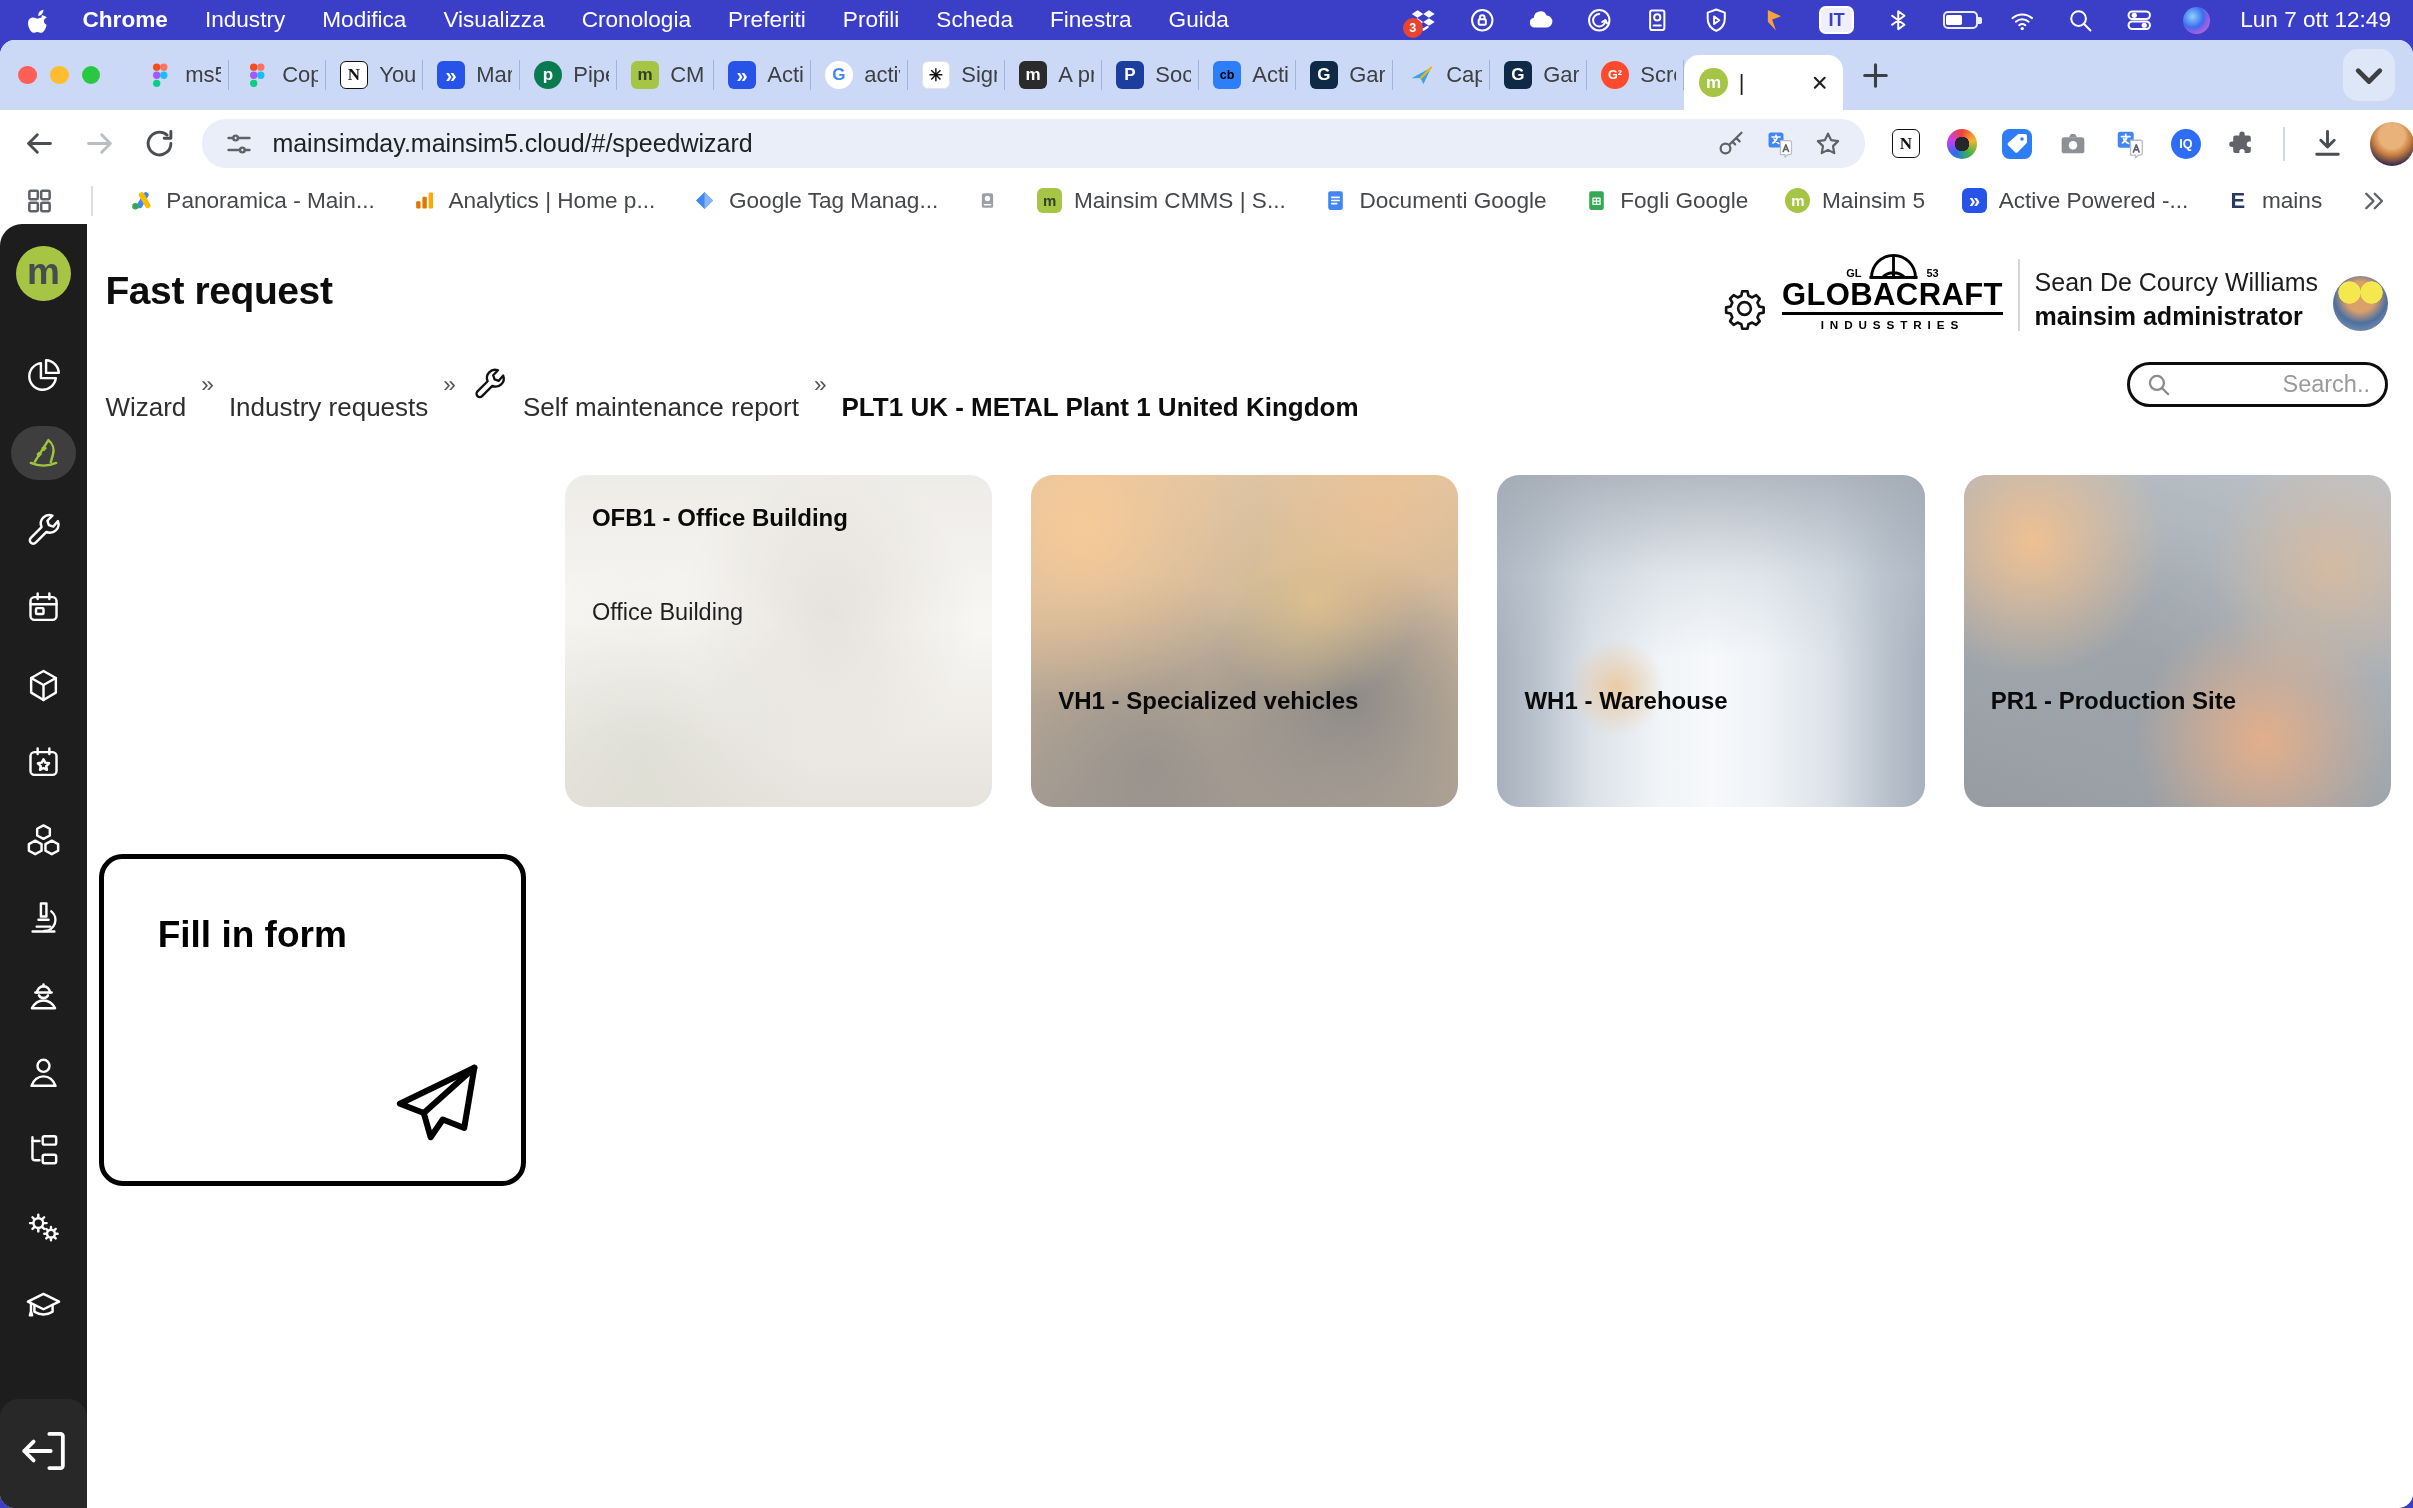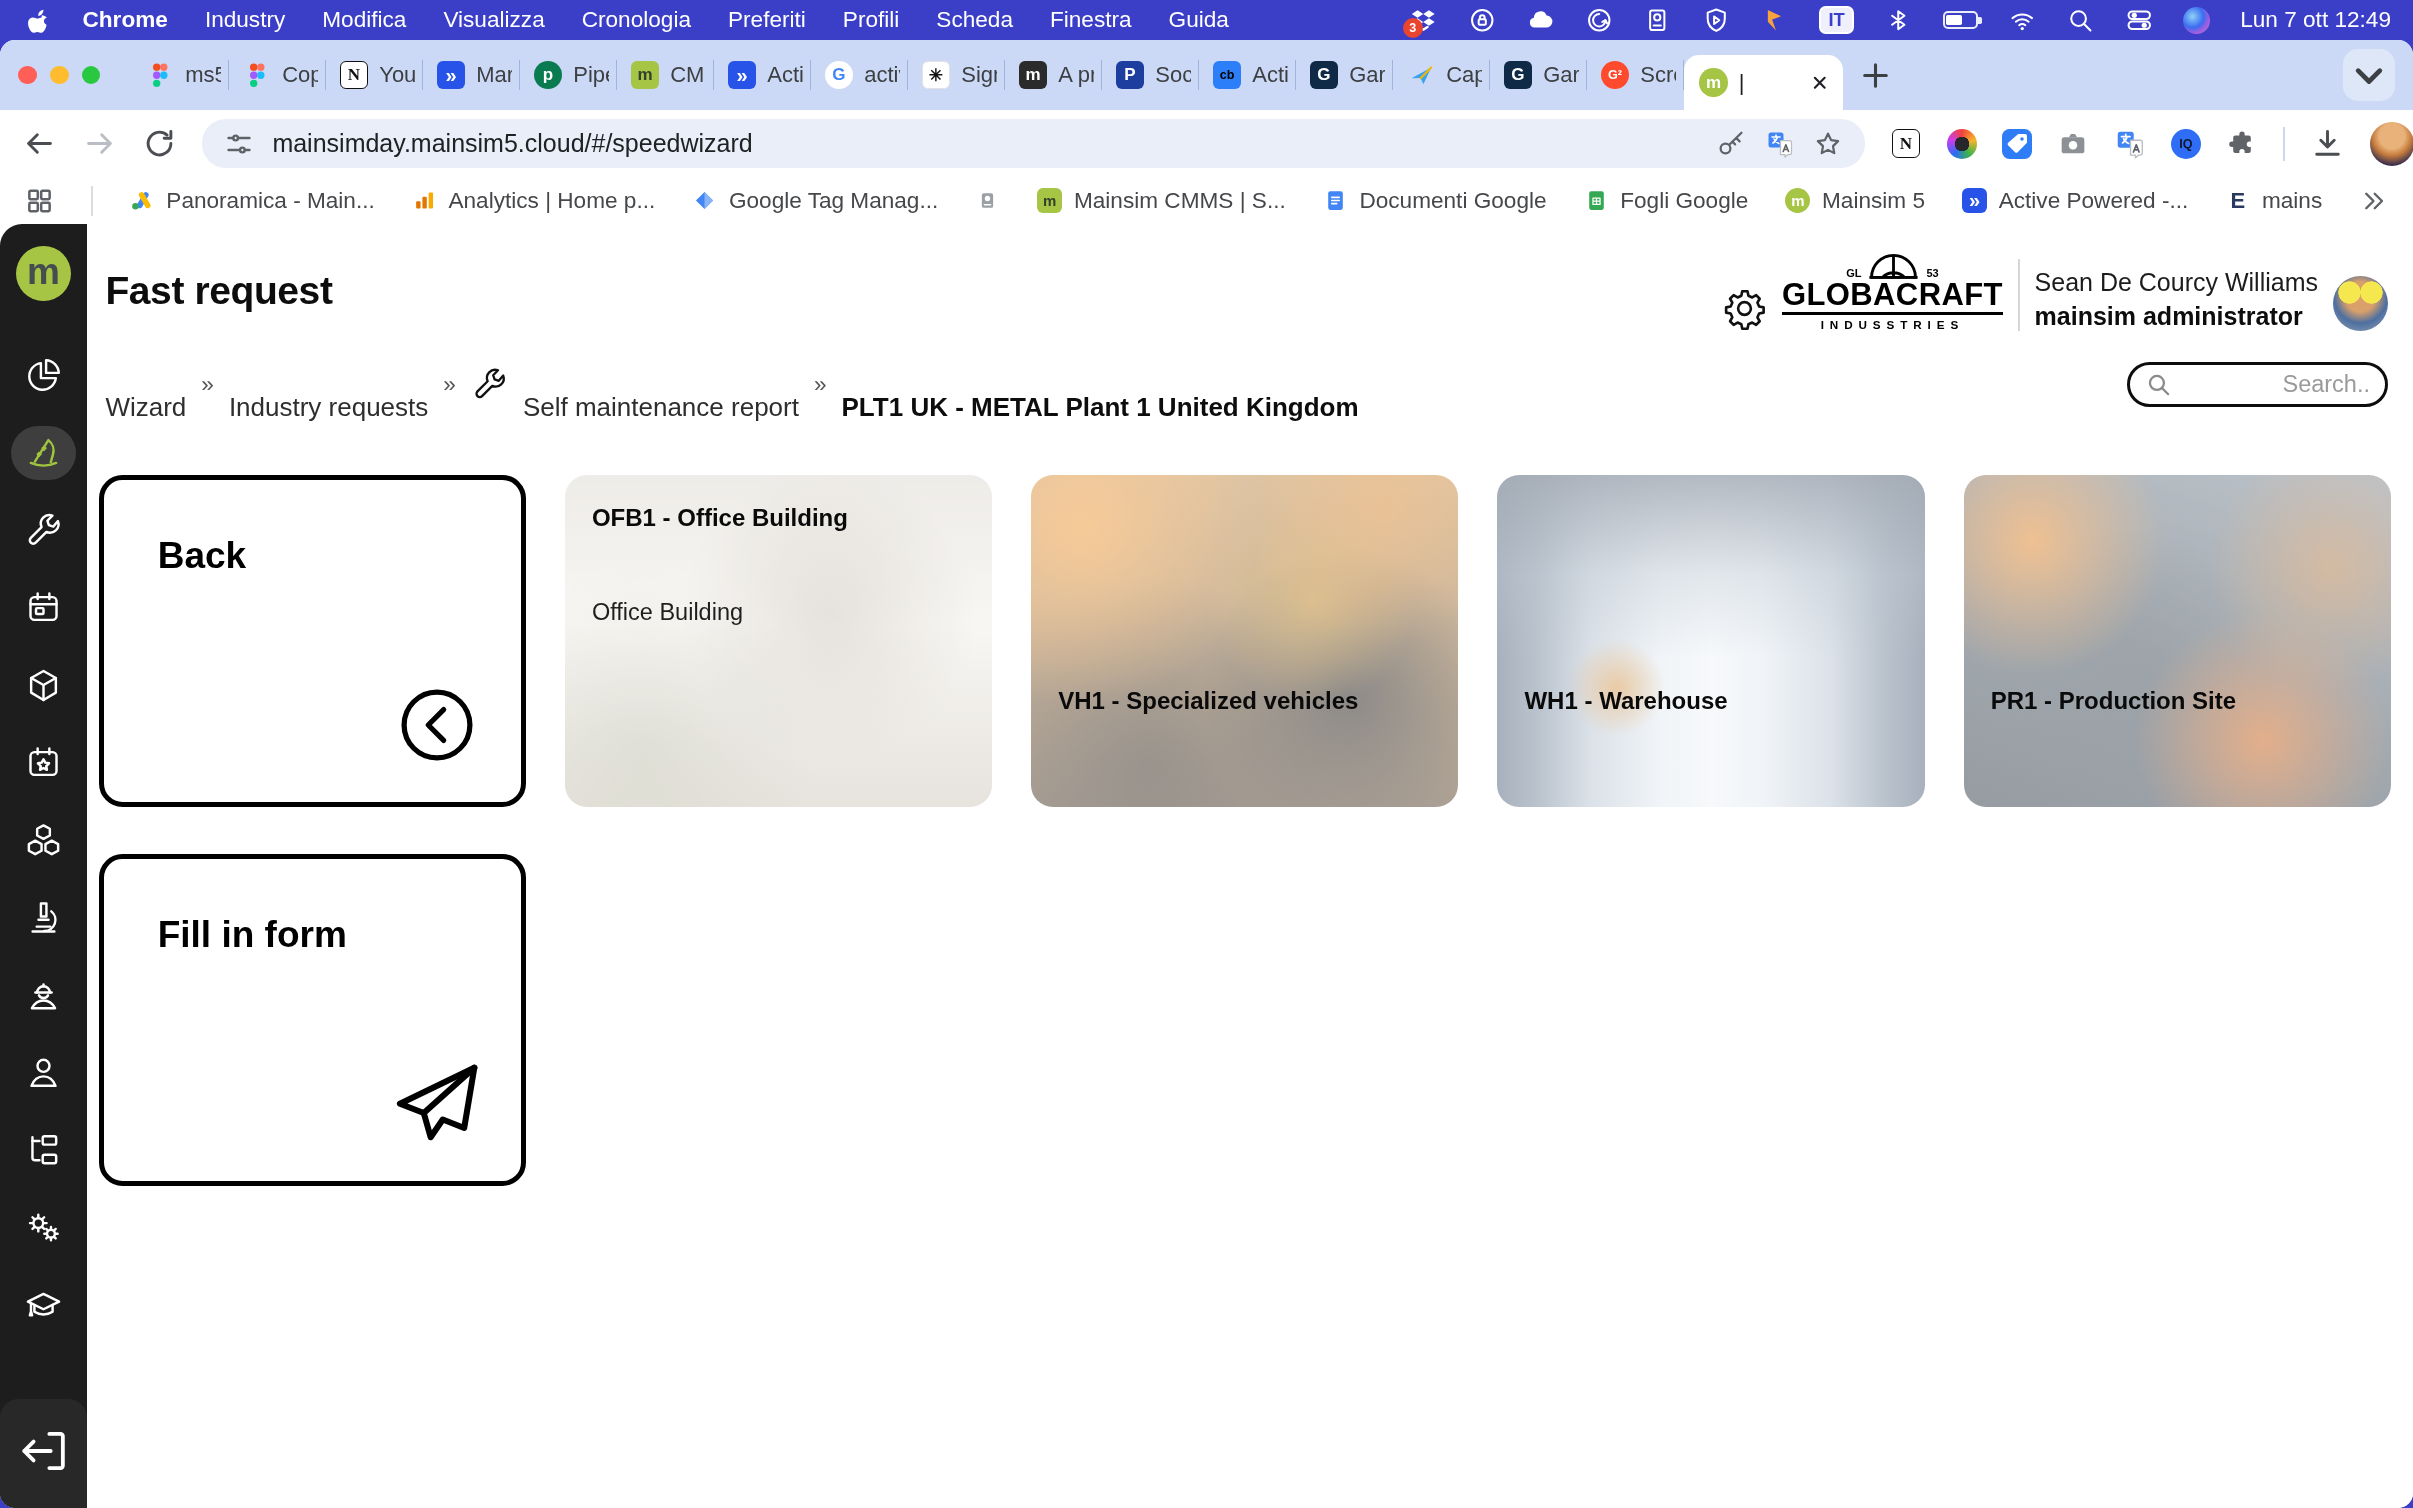--- a/index.html
+++ b/index.html
@@ -46,21 +46,21 @@
 
   .toolbar{height:67px;background:#fff;display:flex;align-items:center;padding:0 22px;gap:25px;flex:none;}
   .navbtn{width:35px;height:35px;color:#4a4d51;flex:none;cursor:pointer;}
   .navbtn.disabled{color:#b9bdc4;}
   .urlpill{height:49px;background:#e9eef8;border-radius:24px;display:flex;align-items:center;padding:0 22px;gap:18.4px;width:1663px;flex:none;}
   .urlpill .url{font-size:25px;color:#202124;flex:1;white-space:nowrap;overflow:hidden;}
   .pill-ic{width:30px;height:30px;color:#5f6368;flex:none;cursor:pointer;}
   .ext-ic{width:32px;height:32px;flex:none;cursor:pointer;display:flex;align-items:center;justify-content:center;}
   .ext-ic svg{width:100%;height:100%;}
   .lens{width:30px;height:30px;border-radius:50%;background:radial-gradient(circle at 50% 50%,#26262c 0 34%,transparent 35%),conic-gradient(#f0443c,#f7b32b,#39b54a,#2a6df4,#c93cf0,#f0443c);}
-  .iq{width:30px;height:30px;border-radius:50%;background:#2f6df6;color:#0f172a;font-size:12.6px;font-weight:700;display:flex;align-items:center;justify-content:center;}
+  .iq{width:30px;height:30px;border-radius:50%;background:#2f6df6;color:#ffffff;font-size:12.6px;font-weight:700;display:flex;align-items:center;justify-content:center;}
   .tagic{width:30px;height:30px;border-radius:7.5px;background:#2e7cf6;display:flex;align-items:center;justify-content:center;}
   .tagic svg{width:22px;height:22px;}
   .tb-divider{width:1.7px;height:34px;background:#cdd6ee;flex:none;}
   .mini-avatar{width:44px;height:44px;border-radius:50%;flex:none;cursor:pointer;background:radial-gradient(circle at 50% 32%,#e8b27a 0 34%,#c77d3e 52%,#3a2f4d 78%,#27364d 100%);}
 
   .bookmarks{height:47px;background:#fff;display:flex;align-items:center;padding:0 25px;gap:37px;font-size:22.6px;color:#45474a;flex:none;box-shadow:0 1.7px 0 rgba(0,0,0,.06);}
   .bm{display:flex;align-items:center;gap:11.7px;white-space:nowrap;cursor:pointer;}
   .bm .fav{width:25px;height:25px;font-size:15px;}
   .grid-ic{width:30px;height:30px;color:#5f6368;cursor:pointer;}
   .bm-overflow{margin-left:auto;width:30px;height:30px;color:#5f6368;cursor:pointer;}
@@ -689,29 +689,20 @@
           <div class="search-pill">
             <svg viewBox="0 0 24 24" fill="none" stroke="currentColor" stroke-width="2" stroke-linecap="round">
                 <circle cx="10.6" cy="10.6" r="6.2"></circle>
                 <path d="M15.2 15.2l5.4 5.4"></path>
               </svg>
             <input type="text" placeholder="Search.." style="">
           </div>
         </div>
 
         <div class="cards">
-          <div class="card card-plain" style="grid-column:1;grid-row:1;">
-            <div class="card-label">Back</div>
-            <span class="corner-ic" id="backcard-ic">
-                <svg viewBox="0 0 24 24" fill="none" stroke="currentColor" stroke-width="1.5" stroke-linecap="round" stroke-linejoin="round" style="width:100%;height:100%;display:block;">
-                  <circle cx="12" cy="12" r="9.4"></circle>
-                  <path d="M13.9 7.6L9.5 12l4.4 4.4"></path>
-                </svg>
-              </span>
-          </div>
           <div id="loc-cards" style="display:contents;"><div class="card card-img img-office" style="grid-area: 1 / 2;">
                 <div class="loc-title top" style="max-width: 277px;">OFB1 - Office Building</div>
                 <div class="loc-sub">Office Building</div>
               </div><div class="card card-img img-vehicles" style="grid-area: 1 / 3;">
                 <div class="loc-title low">VH1 - Specialized vehicles</div>
               </div><div class="card card-img img-warehouse" style="grid-area: 1 / 4;">
                 <div class="loc-title low">WH1 - Warehouse</div>
               </div><div class="card card-img img-production" style="grid-area: 1 / 5;">
                 <div class="loc-title low">PR1 - Production Site</div>
               </div></div>

